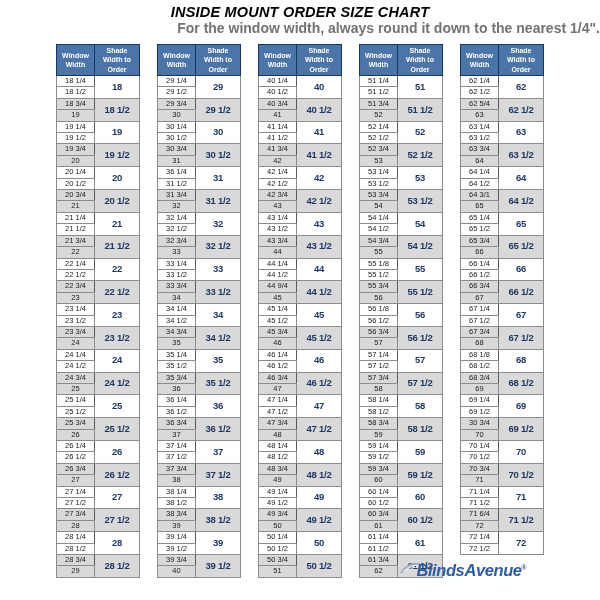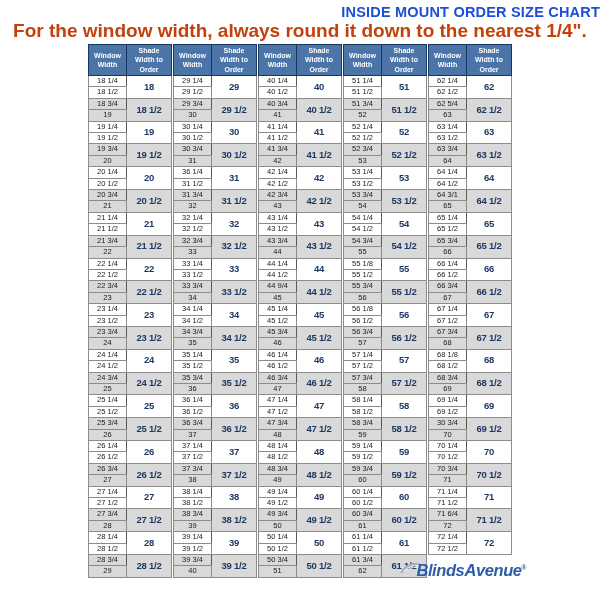--- a/index.html
+++ b/index.html
@@ -1,30 +1,30 @@
 <!DOCTYPE html>
 <html><head>
 <meta charset="utf-8">
 <style>
   html,body { margin:0; padding:0; background:#fff; }
   .page {
     position:relative; width:600px; height:600px; background:#ffffff;
     font-family:"Liberation Sans", sans-serif; overflow:hidden;
   }
   .title {
-    position:absolute; top:4px; left:0; width:100%; text-align:right;
-    font-size:14.5px; font-weight:bold; color:#1d4ed8; letter-spacing:0.2px;
+    position:absolute; top:4px; left:0; width:100%; text-align:center;
+    font-size:14.5px; font-weight:bold; color:#000000; letter-spacing:0.2px;font-style:italic;
   }
   .subtitle {
-    position:absolute; top:20px; left:0; width:100%; text-align:center;
-    font-size:19px; font-weight:bold; color:#c2410c;
+    position:absolute; top:20px; left:0; width:100%; text-align:right;
+    font-size:14px; font-weight:bold; color:#737373;
   }
   .tables {
     position:absolute; top:44px; left:0; width:100%;
-    display:flex; justify-content:center; align-items:flex-start; gap:1px;
+    display:flex; justify-content:center; align-items:flex-start; gap:17px;
   }
   table.size-table { border-collapse:collapse; border:1px solid #4d4d4d; }
   .size-table th {
     background:#4b74a8; color:#ffffff; font-size:7px; font-weight:bold;
     line-height:1.3; text-align:center; vertical-align:middle;
     border:1px solid #17375e; padding:1px 2px; height:28px;
   }
   .size-table th.window-h { width:33px; }
   .size-table th.shade-h  { width:40px; }
   .size-table td {

